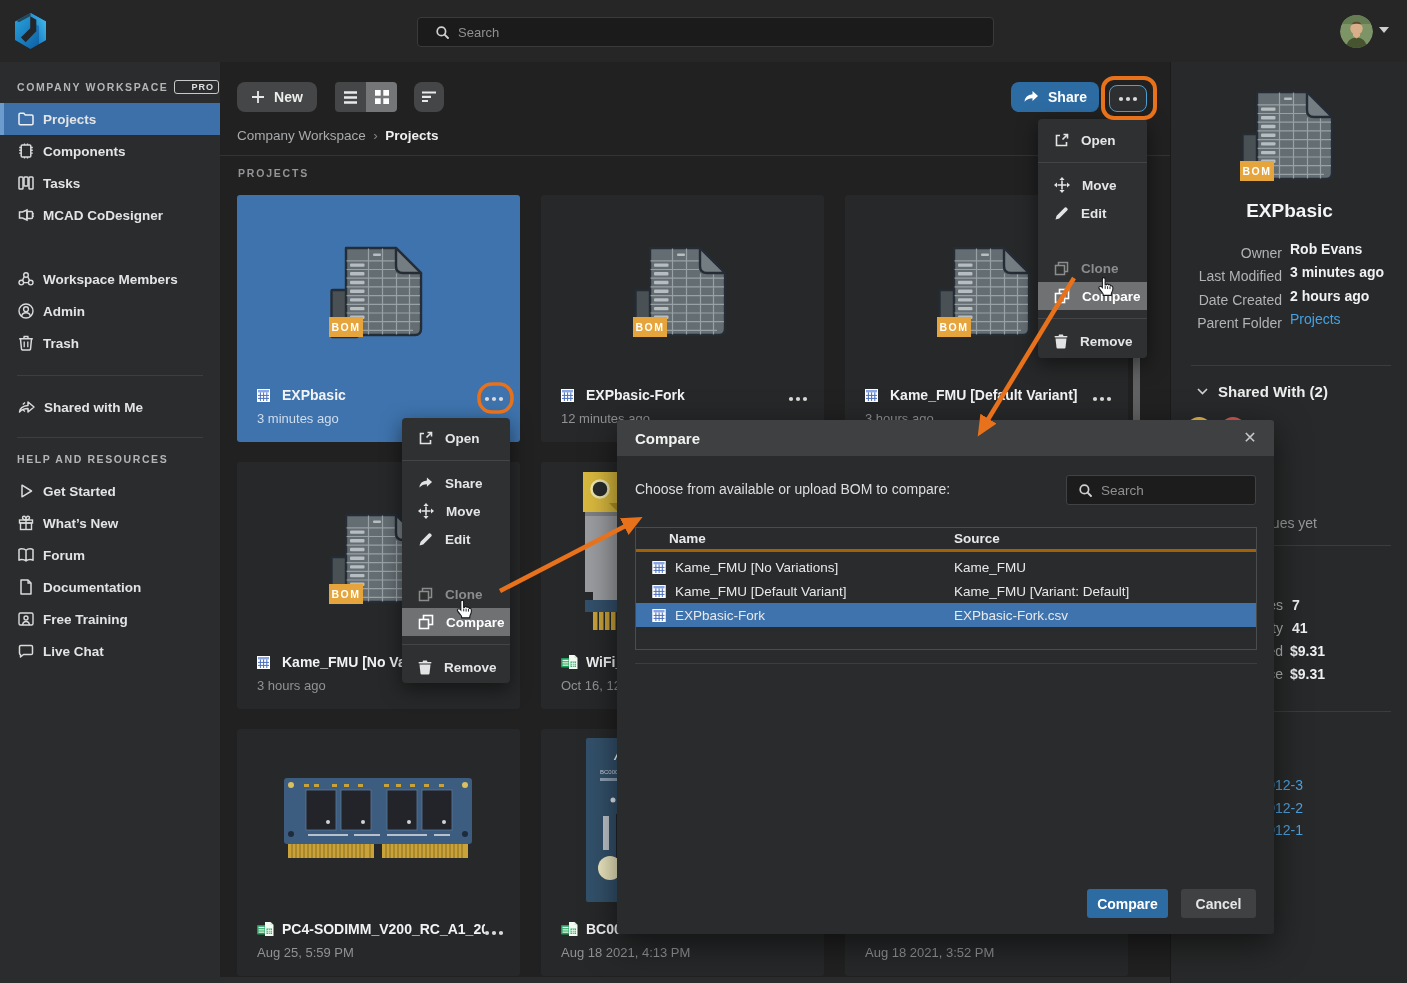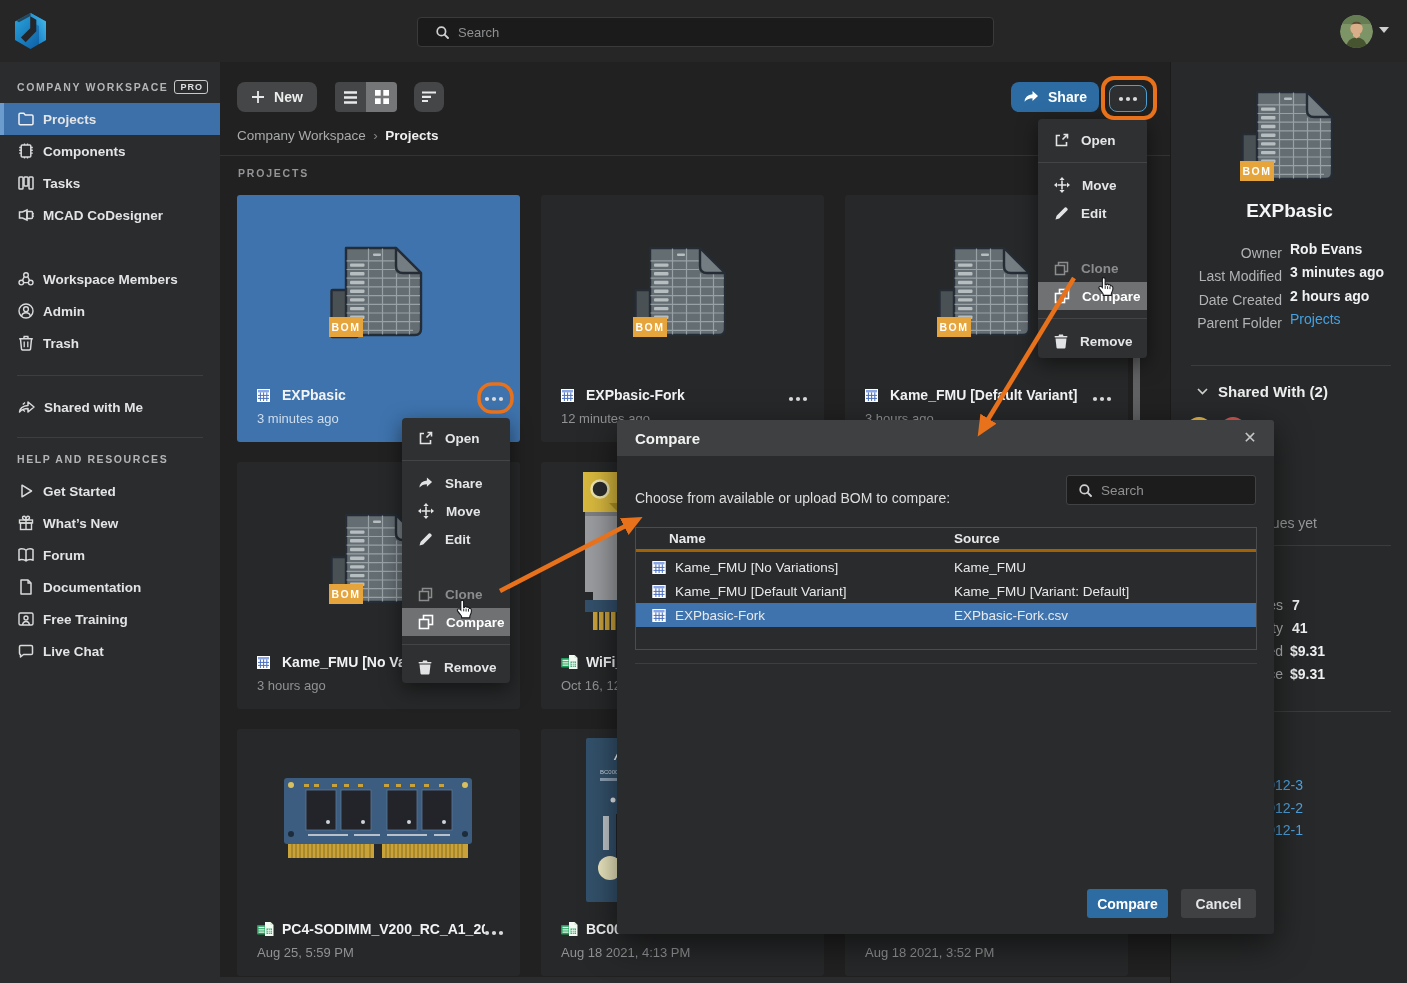--- a/index.html
+++ b/index.html
@@ -8,21 +8,21 @@
 .abs { position:absolute; }
 
 #topbar { position:absolute; left:0; top:0; width:1407px; height:62px; background:#262627; }
 #searchbar { position:absolute; left:417px; top:17px; width:577px; height:30px; background:#1b1b1c; border:1px solid #3a3a3b; border-radius:4px; display:flex; align-items:center; padding-left:18px; }
 #searchbar span { color:#8f9091; font-size:13px; margin-left:9px; }
 #avatar { position:absolute; left:1340px; top:15px; width:33px; height:33px; border-radius:50%; overflow:hidden; }
 #caret { position:absolute; left:1379px; top:27px; width:0; height:0; border-left:5px solid transparent; border-right:5px solid transparent; border-top:6px solid #cfcfcf; }
 
 #sidebar { position:absolute; left:0; top:62px; width:220px; height:921px; background:#2b2c2d; }
 .sbhead { position:absolute; left:17px; white-space:nowrap; font-size:10.5px; font-weight:bold; letter-spacing:1.6px; color:#b4b5b6; }
-.probadge { display:inline-block; border:1px solid #c9c9c9; border-radius:3px; font-size:9px; letter-spacing:1px; padding:1px 4px 1px 5px; color:#e0e0e0; margin-left:6px; vertical-align:1px; }
+.probadge { display:inline-block; border:1px solid #c9c9c9; border-radius:3px; font-size:9px; letter-spacing:1px; padding:1px 4px 1px 16px; color:#e0e0e0; margin-left:6px; vertical-align:1px; }
 .sbitem { position:absolute; left:0; width:220px; height:32px; display:flex; align-items:center; font-size:13.5px; font-weight:bold; color:#e3e4e5; }
 .sbitem svg { margin-left:17px; margin-right:8px; flex:none; }
 .sbitem.sel { background:#3d6fa8; box-shadow:inset 4px 0 0 #6c9cce; }
 .sbdiv { position:absolute; left:17px; width:186px; border-top:1px solid #3d3e3f; }
 
 .btn { position:absolute; background:#454647; border-radius:8px; display:flex; align-items:center; justify-content:center; }
 #breadcrumb { position:absolute; left:237px; top:128px; font-size:13.5px; color:#a9aaab; }
 #breadcrumb b { color:#f0f0f0; }
 #projlabel { position:absolute; left:238px; top:167px; font-size:10.5px; font-weight:bold; letter-spacing:1.8px; color:#949596; }
 .card { position:absolute; width:283px; height:247px; background:#272829; border-radius:3px; }
@@ -37,21 +37,21 @@
 .menu { position:absolute; background:#2f3031; border-radius:4px; box-shadow:0 6px 20px rgba(0,0,0,.5); padding:6px 0; z-index:40; }
 .mitem { height:28px; display:flex; align-items:center; font-size:13.5px; font-weight:bold; color:#e4e5e6; padding-left:16px; }
 .mitem svg { margin-right:12px; flex:none; }
 .mitem.dim { color:#8b8c8d;margin-top:27px; }
 .mitem.hl { background:#707173; color:#fff; }
 .mdiv { border-top:1px solid #434445; margin:8px 0; }
 
 #modal { position:absolute; left:617px; top:420px; width:657px; height:514px; background:#2a2b2c; border-radius:3px; box-shadow:0 10px 34px rgba(0,0,0,.55); z-index:50; }
 #mhead { height:36px; background:#3f4041; border-radius:3px 3px 0 0; display:flex; align-items:center; padding:0 18px; font-size:15px; font-weight:bold; color:#f2f2f2; }
 #mclose { position:absolute; right:14px; top:8px; width:20px; height:20px; color:#c6c6c7; font-size:16px; text-align:center; line-height:20px; }
-#mchoose { position:absolute; left:18px; top:70px; font-size:14px; color:#dededf; }
+#mchoose { position:absolute; left:18px; top:61px; font-size:14px; color:#dededf; }
 #msearch { position:absolute; left:449px; top:55px; width:190px; height:30px; background:#1c1c1d; border:1px solid #414243; border-radius:3px; display:flex; align-items:center; padding-left:12px; }
 #msearch span { color:#8f9091; font-size:13.5px; margin-left:9px; }
 #mtable { position:absolute; left:18px; top:107px; width:622px; height:123px; border:1px solid #4b4c4d; }
 .trow { display:flex; align-items:center; height:24px; font-size:13.5px; color:#e8e9ea; }
 .trow.head { height:24px; font-weight:bold; border-bottom:3px solid #a16207; }
 .trow.sel { background:#3e73ad; }
 .tc1 { width:318px; padding-left:16px; display:flex; align-items:center; white-space:nowrap; }
 .tc1 svg { margin-right:9px; flex:none; }
 .tc2 { flex:1; white-space:nowrap; }
 #mdivline { position:absolute; left:18px; top:243px; width:622px; border-top:1px solid #3d3e3f; }

